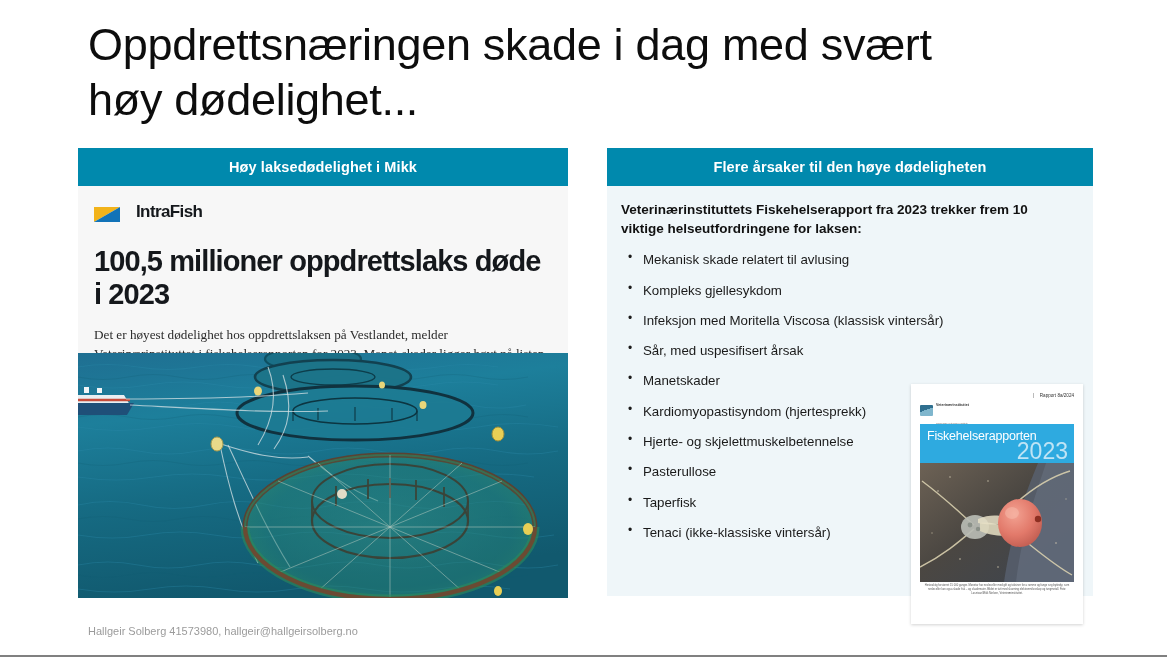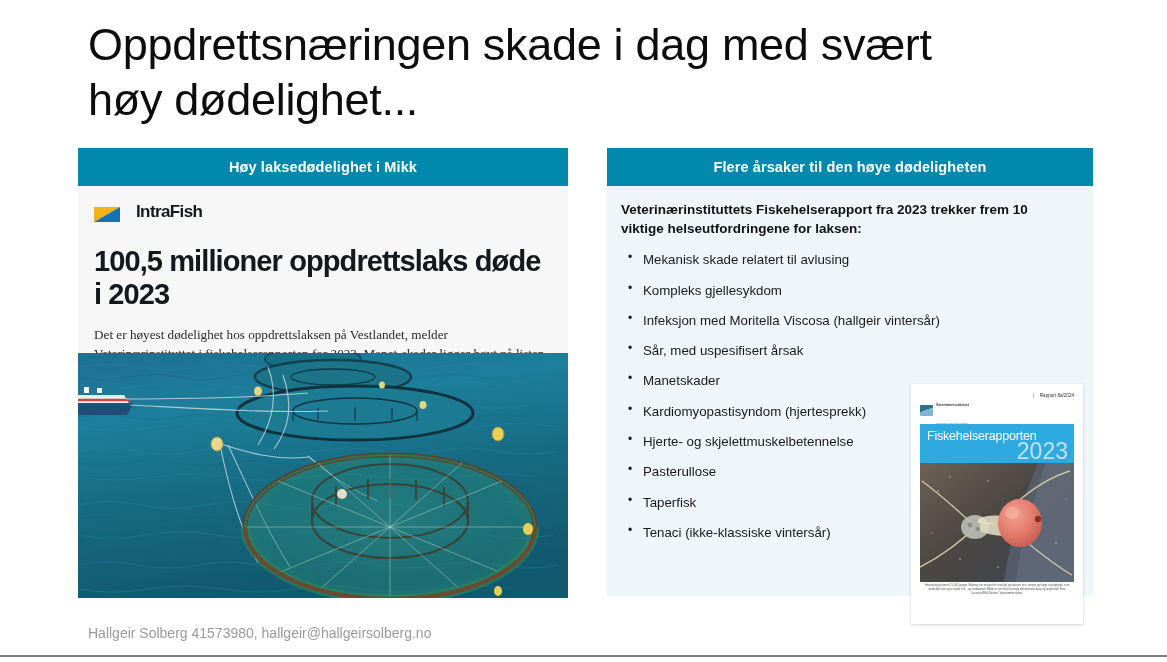--- a/index.html
+++ b/index.html
@@ -129,21 +129,21 @@
   .rep-img { position: absolute; left: 0; top: 39px; width: 100%; height: 119px; overflow: hidden; }
   .rep-img svg { display: block; width: 100%; height: 100%; }
   .rep-caption {
     position: absolute; left: 9px; top: 200px; width: 154px;
     font-size: 2.7px; color: #555; line-height: 1.5; text-align: center;
   }
 
   
   .footer {
     position: absolute; left: 88px; top: 625px;
-    font-size: 14px; color: #9b9b9b;
+    font-size: 11px; color: #9b9b9b;
   }
   .bottom-rule {
     position: absolute; left: 0; top: 655px; width: 1167px; height: 2px;
     background: #808080;
   }
 </style>
 </head>
 <body>
 
 <div class="slide">
@@ -283,21 +283,21 @@
 
   <div class="panel" id="right-panel">
     <div class="panel-head">Flere årsaker til den høye dødeligheten</div>
 
     <div class="rbody">
       <div class="rintro">Veterinærinstituttets Fiskehelserapport fra 2023 trekker frem 10 viktige helseutfordringene for laksen:</div>
 
       <ul class="causes">
         <li>Mekanisk skade relatert til avlusing</li>
         <li>Kompleks gjellesykdom</li>
-        <li>Infeksjon med Moritella Viscosa (hallgeir vintersår)</li>
+        <li>Infeksjon med Moritella Viscosa (klassisk vintersår)</li>
         <li>Sår, med uspesifisert årsak</li>
         <li>Manetskader</li>
         <li>Kardiomyopastisyndom (hjertesprekk)</li>
         <li>Hjerte- og skjelettmuskelbetennelse</li>
         <li>Pasterullose</li>
         <li>Taperfisk</li>
         <li>Tenaci (ikke-klassiske vintersår)</li>
       </ul>
 
       <div class="report">

